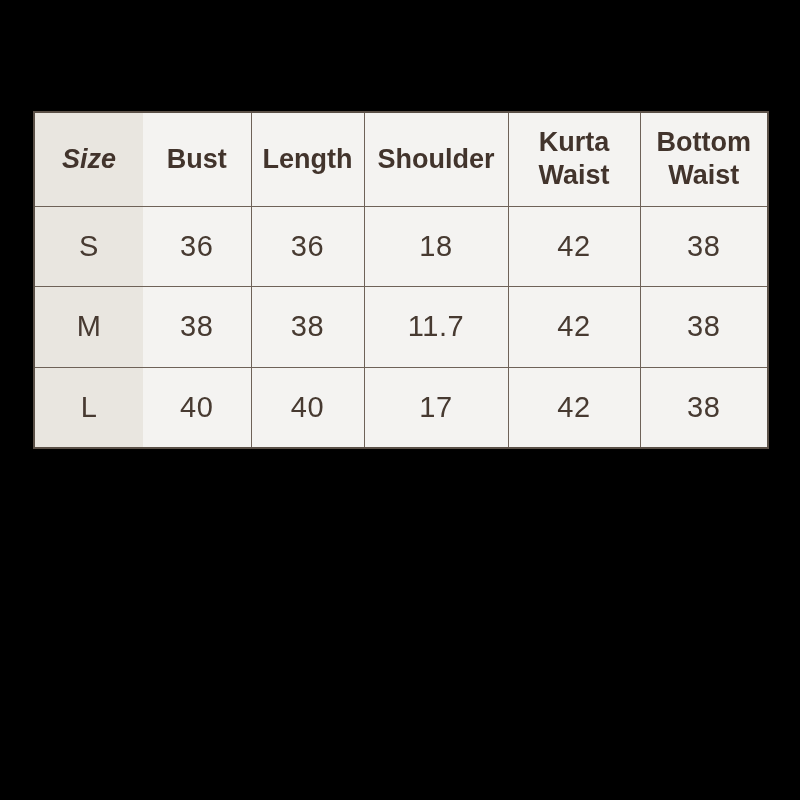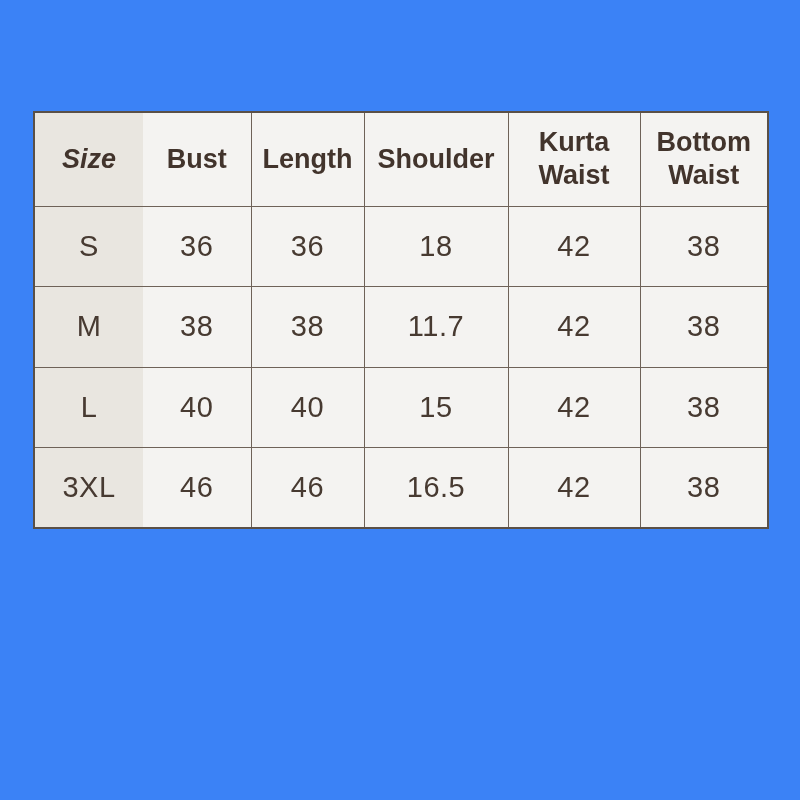--- a/index.html
+++ b/index.html
@@ -10,21 +10,21 @@
     width: 800px;
     height: 800px;
     background: #f2f1ef;
     font-family: "Liberation Sans", sans-serif;
     color: #473a31;
   }
   .stage {
     position: relative;
     width: 800px;
     height: 800px;
-    background: #3b82f6;
+    background: #000000;
     overflow: hidden;
   }
   table.size-chart {
     position: absolute;
     left: 33px;
     top: 111px;
     width: 734px;
     border-collapse: collapse;
     table-layout: fixed;
     border: 2px solid #5a5047;
@@ -111,27 +111,19 @@
         <td>38</td>
         <td>38</td>
         <td>11.7</td>
         <td>42</td>
         <td>38</td>
       </tr>
       <tr>
         <td>L</td>
         <td>40</td>
         <td>40</td>
-        <td>15</td>
-        <td>42</td>
-        <td>38</td>
-      </tr>
-      <tr>
-        <td>3XL</td>
-        <td>46</td>
-        <td>46</td>
-        <td>16.5</td>
+        <td>17</td>
         <td>42</td>
         <td>38</td>
       </tr>
     </tbody>
   </table>
 </div>
 
 </body></html>

